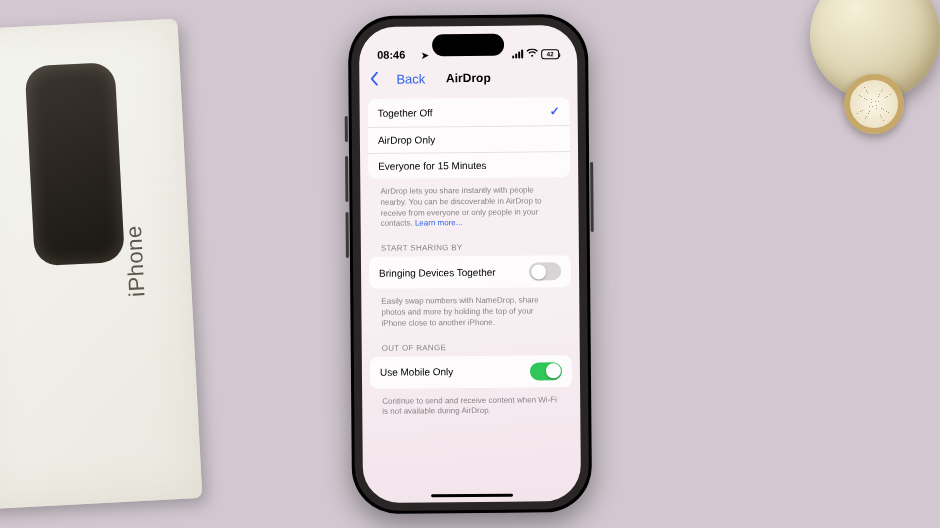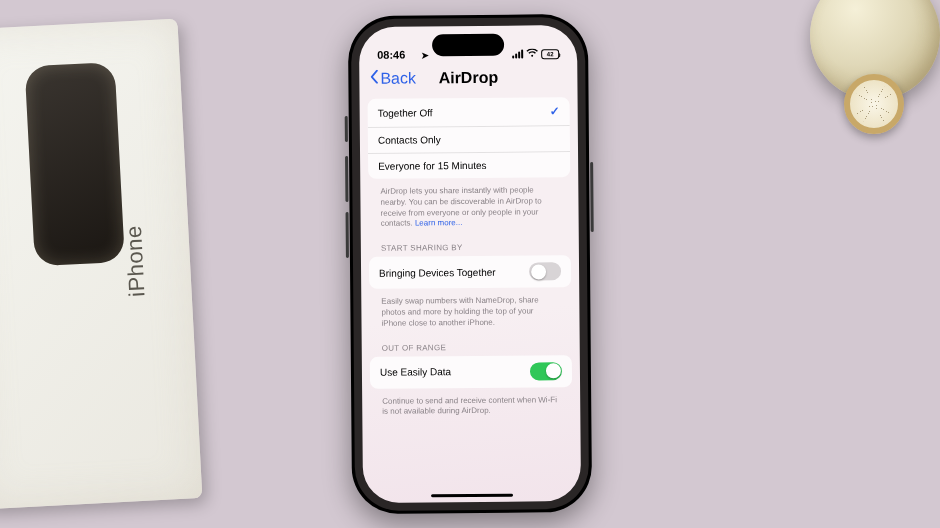--- a/index.html
+++ b/index.html
@@ -170,31 +170,31 @@
     
     .nav-bar {
       height: 32px;
       display: flex;
       align-items: center;
       position: relative;
       padding: 0 10px;
     }
     .back {
       color: #2f62e8;
-      font-size: 16px;
+      font-size: 13px;
       display: flex;
       align-items: flex-start;
-      gap: 1px;
+      gap: 17px;
     }
     .back svg { width: 10px; height: 14px; }
     .nav-title {
       position: absolute;
       left: 50%;
       transform: translateX(-50%);
-      font-size: 16px;
+      font-size: 12px;
       font-weight: 600;
       color: #000;
     }
     
     .content { padding: 4px 8px 0; }
     .group {
       background: #fdfbfc;
       border-radius: 8px;
       overflow: hidden;
       margin-bottom: 4px;
@@ -317,21 +317,21 @@
       </div>
 
       <div class="content">
 
         <div class="group">
           <div class="row">
             <span>Together Off</span>
             <span class="check">✓</span>
           </div>
           <div class="row">
-            <span>Contacts Only</span>
+            <span>AirDrop Only</span>
           </div>
           <div class="row">
             <span>Everyone for 15 Minutes</span>
           </div>
         </div>
         <div class="footer">
           <span>AirDrop lets you share instantly with people nearby. You can be discoverable in AirDrop to receive from everyone or only people in your contacts. </span><span class="link">Learn more...</span>
         </div>
 
         <div class="section-header">START SHARING BY</div>
@@ -339,21 +339,21 @@
           <div class="row">
             <span>Bringing Devices Together</span>
             <span class="toggle off"></span>
           </div>
         </div>
         <div class="footer">Easily swap numbers with NameDrop, share photos and more by holding the top of your iPhone close to another iPhone.</div>
 
         <div class="section-header">OUT OF RANGE</div>
         <div class="group">
           <div class="row">
-            <span>Use Easily Data</span>
+            <span>Use Mobile Only</span>
             <span class="toggle on"></span>
           </div>
         </div>
         <div class="footer">Continue to send and receive content when Wi-Fi is not available during AirDrop.</div>
       </div>
 
       <div class="home-indicator"></div>
     </div>
   </div>
 </div>

